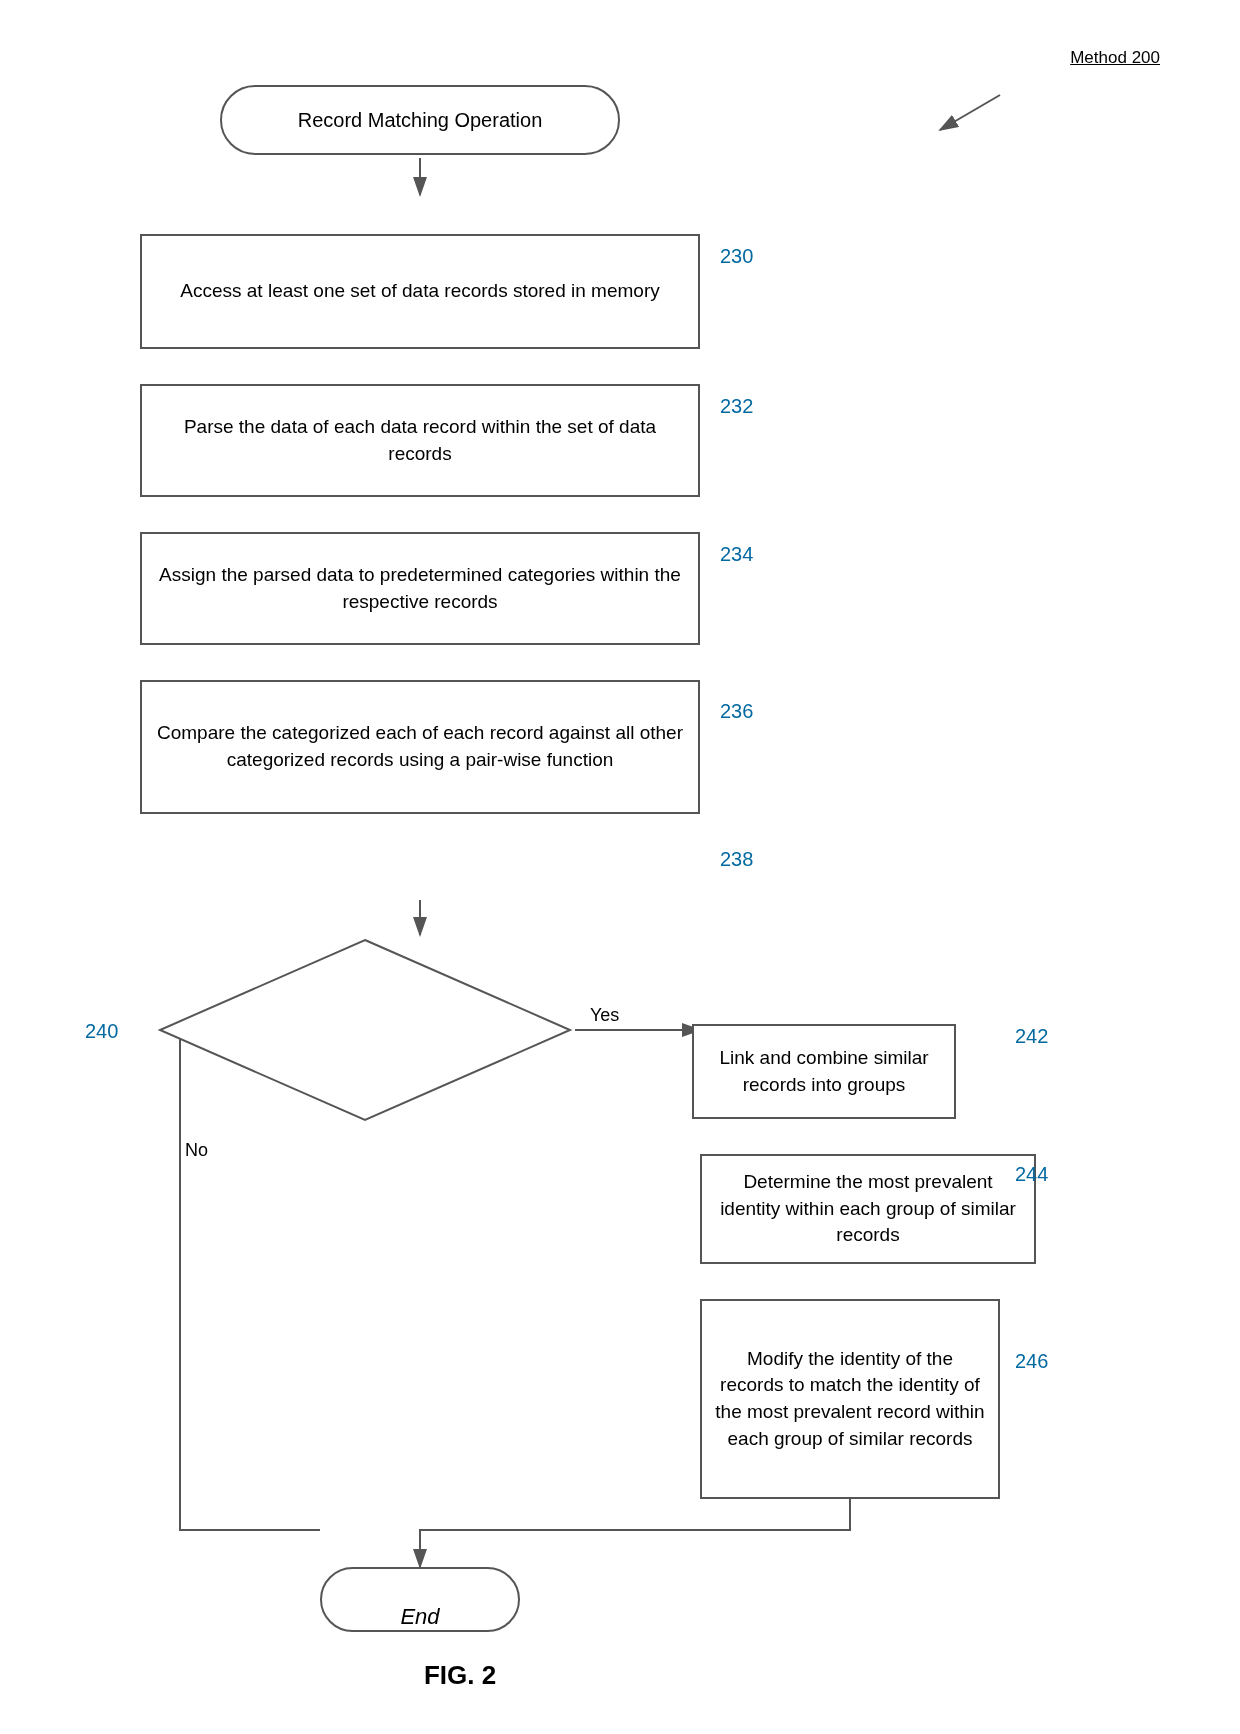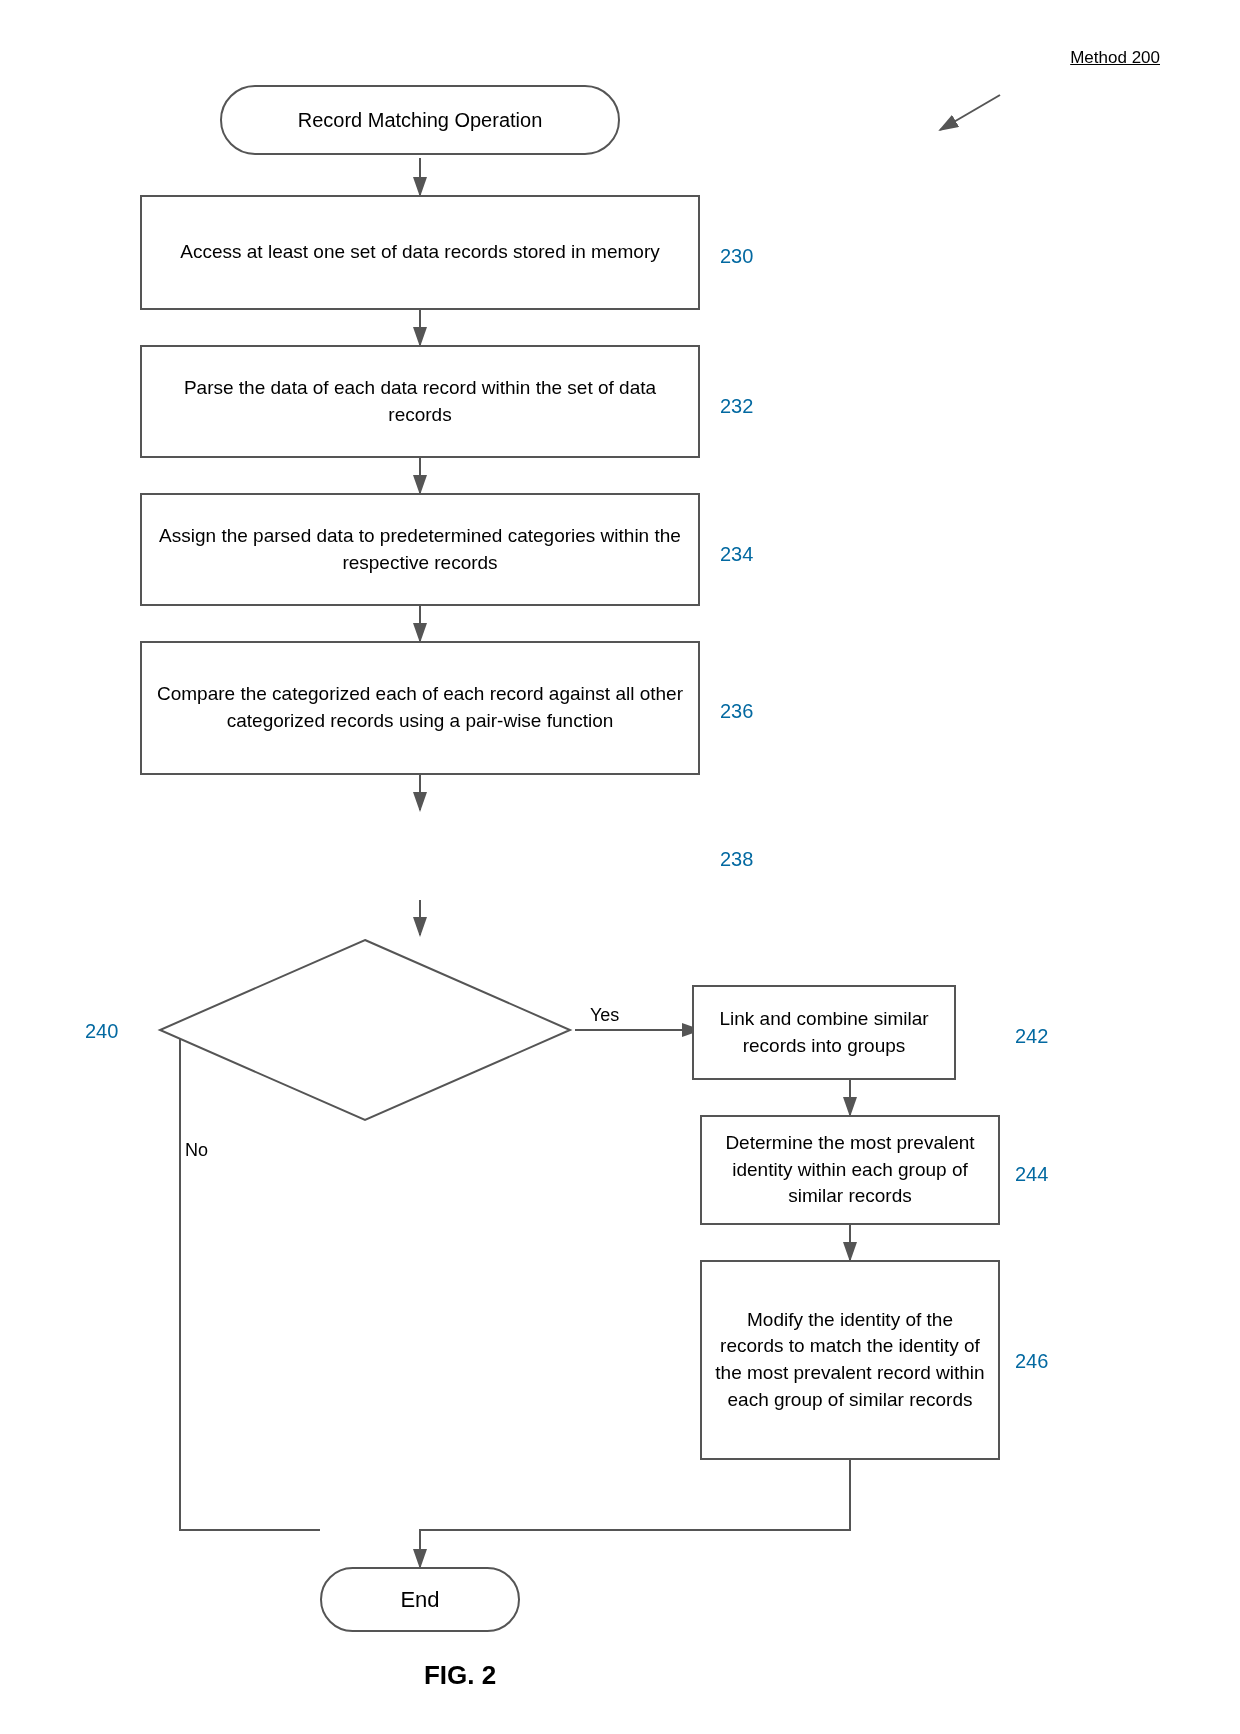--- a/index.html
+++ b/index.html
@@ -49,20 +49,21 @@
       position: absolute;
       border: 2px solid #555;
       background: #fff;
       display: flex;
       align-items: center;
       justify-content: center;
       text-align: center;
       font-size: 19px;
       line-height: 1.4;
       padding: 8px 12px;
+      margin-top: 39px;
     }
 
     
     .step-num {
       position: absolute;
       font-size: 20px;
       color: #0369a1;
     }
 
     
@@ -84,24 +85,25 @@
       position: absolute;
       font-size: 18px;
     }
 
     
     .end-oval {
       position: absolute;
       border: 2px solid #555;
       border-radius: 35px;
       display: flex;
-      align-items: center;
+      align-items: flex-end;
       justify-content: center;
       font-size: 22px;
       background: #fff;
+      font-style: italic;
     }
 
     
     .fig-caption {
       position: absolute;
       font-size: 26px;
       font-weight: bold;
       text-align: center;
     }
   </style>
@@ -180,21 +182,21 @@
 
   <div class="flow-label" style="left:590px;top:1005px;">Yes</div>
 
   <div class="flow-label" style="left:185px;top:1140px;">No</div>
 
   <div class="flow-box" style="left:692px;top:985px;width:264px;height:95px;">
     <span>Link and combine similar records into groups</span>
   </div>
   <div class="step-num" style="left:1015px;top:1025px;">242</div>
 
-  <div class="flow-box" style="left:700px;top:1115px;width:300px;height:110px;">
+  <div class="flow-box" style="left:700px;top:1115px;width:336px;height:110px;">
     <span>Determine the most prevalent identity within each group of similar records</span>
   </div>
   <div class="step-num" style="left:1015px;top:1163px;">244</div>
 
   <div class="flow-box" style="left:700px;top:1260px;width:300px;height:200px;">
     <span>Modify the identity of the records to match the identity of the most prevalent record within each group of similar records</span>
   </div>
   <div class="step-num" style="left:1015px;top:1350px;">246</div>
 
   <div class="end-oval" style="left:320px;top:1567px;width:200px;height:65px;">

